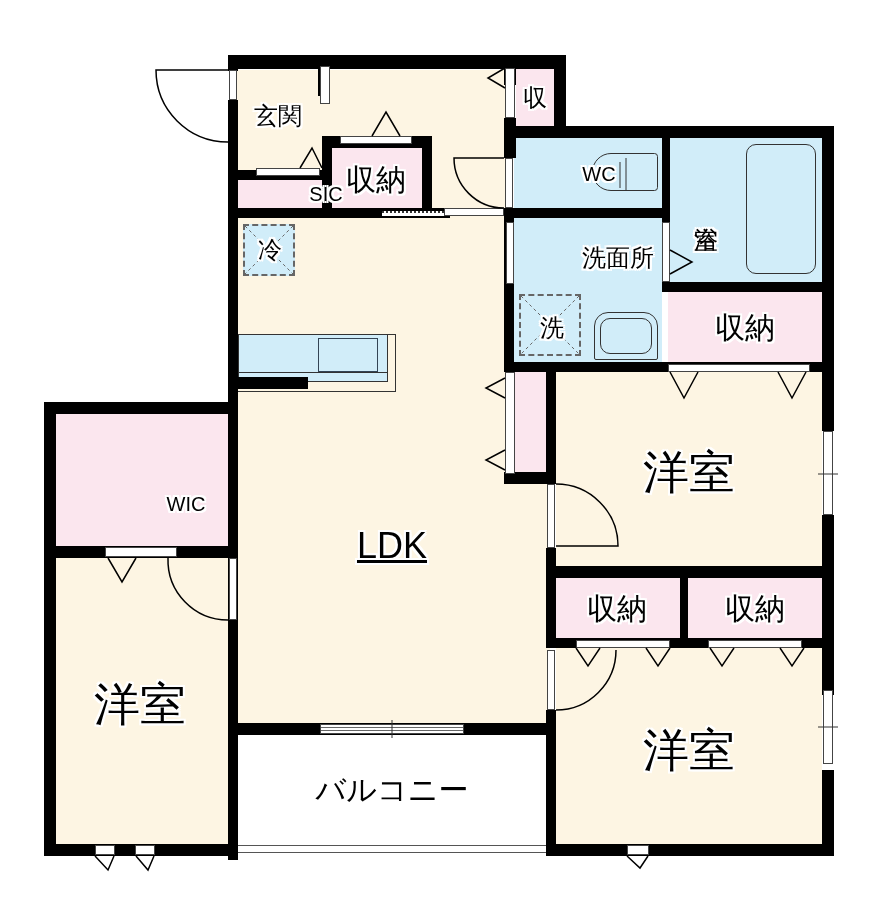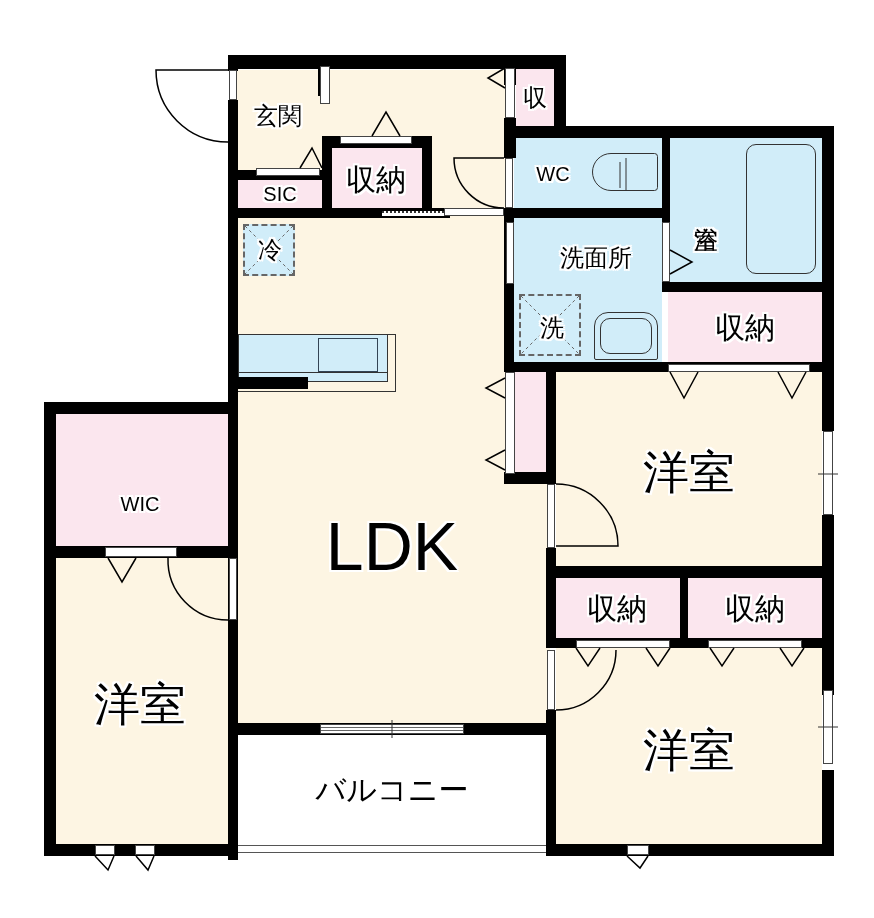--- a/index.html
+++ b/index.html
@@ -9,25 +9,25 @@
   .room { position:absolute; }
   .beige { background:#fdf5e3; }
   .pink  { background:#fbe6ee; }
   .blue  { background:#d1edf9; }
   .white { background:#ffffff; }
   .label {
     position:absolute; color:#000; white-space:nowrap;
     text-shadow: 2px 0 #fff, -2px 0 #fff, 0 2px #fff, 0 -2px #fff, 2px 2px #fff, -2px -2px #fff, 2px -2px #fff, -2px 2px #fff;
     transform:translate(-50%,-50%); line-height:1;
   }
-  .lbl-xl { font-size:68px; font-family:"Liberation Sans", sans-serif; }
+  .lbl-xl { font-size:36px; font-family:"Liberation Sans", sans-serif;text-decoration:underline; }
   .lbl-l  { font-size:46px; }
   .lbl-m  { font-size:30px; }
   .lbl-s  { font-size:24px; }
-  .lbl-xs { font-size:20px; font-family:"Liberation Sans", sans-serif; }
+  .lbl-xs { font-size:20px; font-family:"Liberation Sans", sans-serif;margin-left:46px; }
   .vert { writing-mode:vertical-rl; }
   .opening { position:absolute; background:#fff; border:1px solid #444; box-sizing:border-box; }
   .dashbox { position:absolute; border:2px dashed #666; box-sizing:border-box; }
   svg.overlay { position:absolute; left:0; top:0; }
 </style>
 </head>
 <body>
 
 <div class="room beige" style="left:236px;top:70px;width:270px;height:148px;"></div>
 <div class="room beige" style="left:236px;top:218px;width:275px;height:510px;"></div>
@@ -165,21 +165,21 @@
     <line x1="620" y1="162" x2="620" y2="188"></line>
   </g>
 </svg>
 
 <span class="label lbl-s" style="left:278px;top:116px;">玄関</span>
 <span class="label lbl-xs" style="left:280px;top:194px;">SIC</span>
 <span class="label lbl-m" style="left:376px;top:180px;">収納</span>
 <span class="label lbl-s" style="left:535px;top:98px;">収</span>
 <span class="label lbl-xs" style="left:553px;top:174px;">WC</span>
 <span class="label lbl-s vert" style="left:706px;top:208px;">浴室</span>
-<span class="label lbl-s" style="left:596px;top:258px;">洗面所</span>
+<span class="label lbl-s" style="left:618px;top:258px;">洗面所</span>
 <span class="label lbl-s" style="left:552px;top:328px;">洗</span>
 <span class="label lbl-s" style="left:270px;top:250px;">冷</span>
 <span class="label lbl-m" style="left:745px;top:328px;">収納</span>
 <span class="label lbl-xl" style="left:392px;top:546px;">LDK</span>
 <span class="label lbl-xs" style="left:140px;top:504px;">WIC</span>
 <span class="label lbl-l" style="left:140px;top:704px;">洋室</span>
 <span class="label lbl-l" style="left:689px;top:472px;">洋室</span>
 <span class="label lbl-m" style="left:617px;top:609px;">収納</span>
 <span class="label lbl-m" style="left:755px;top:609px;">収納</span>
 <span class="label lbl-l" style="left:689px;top:750px;">洋室</span>

